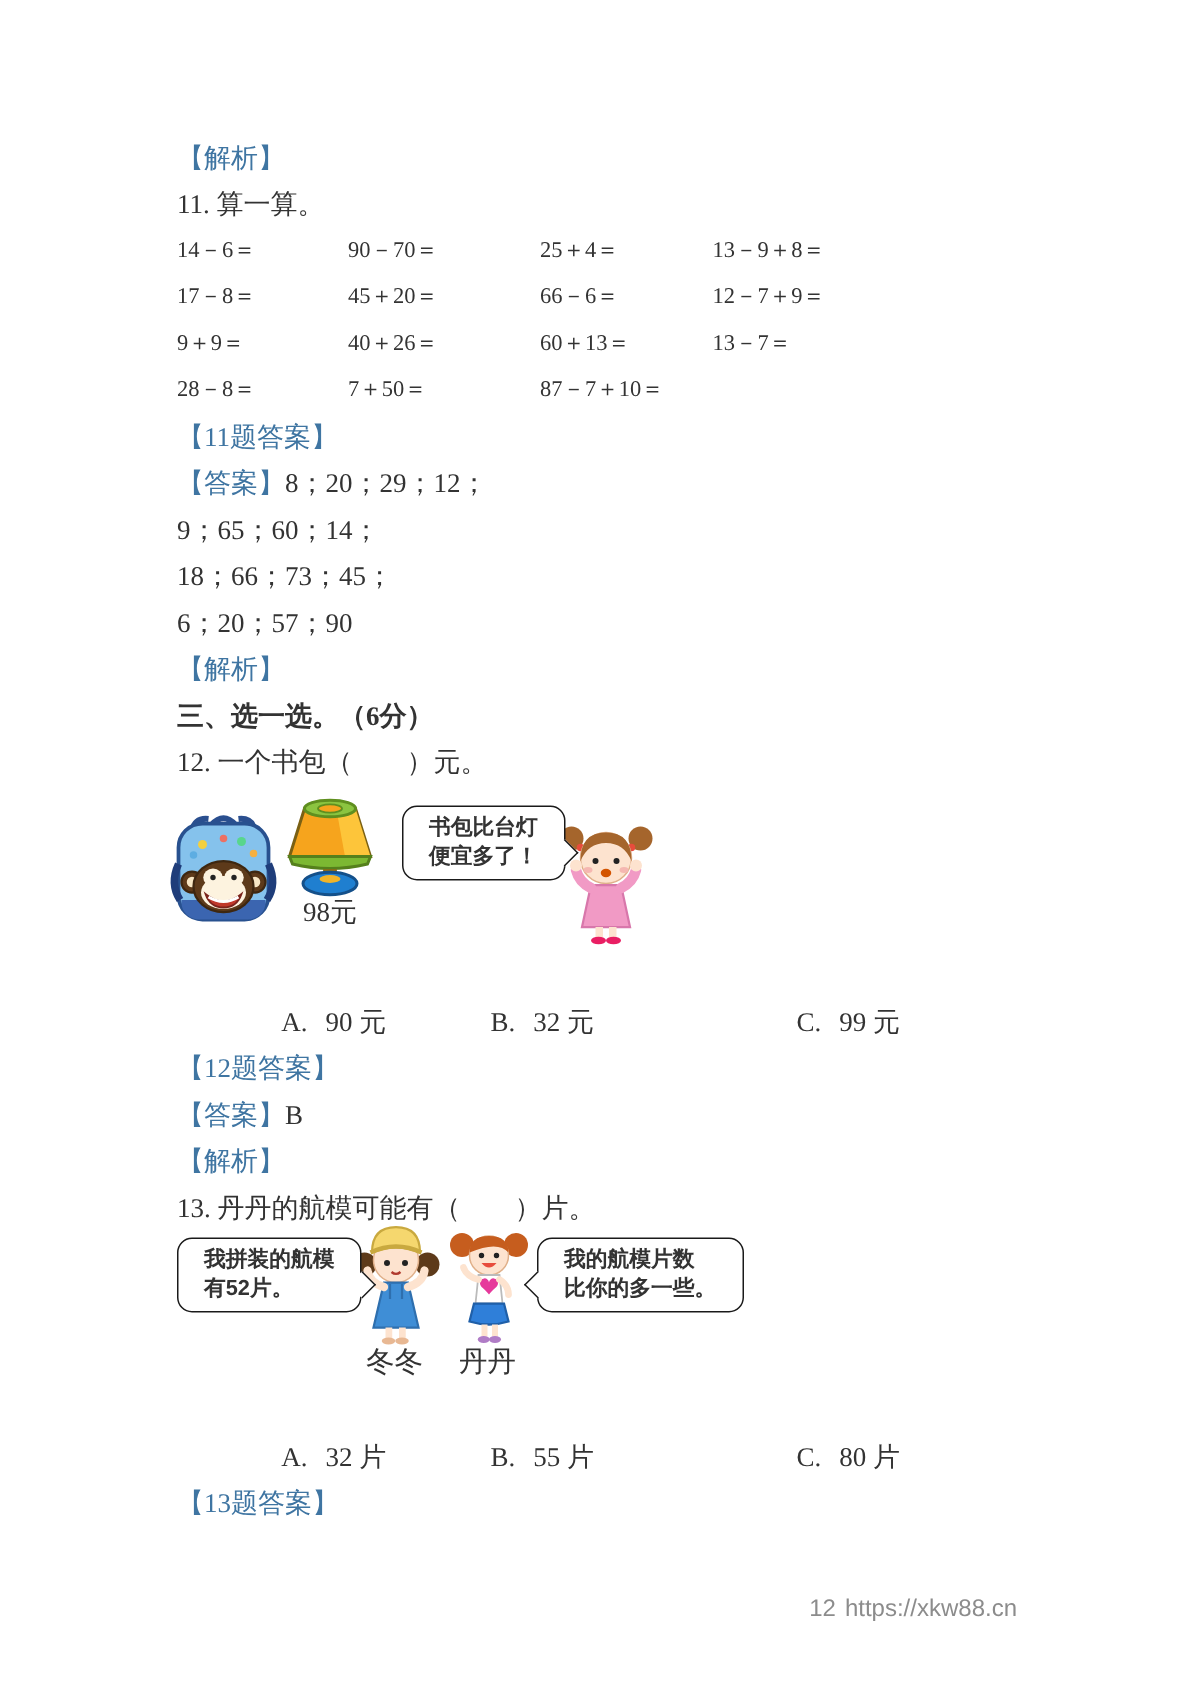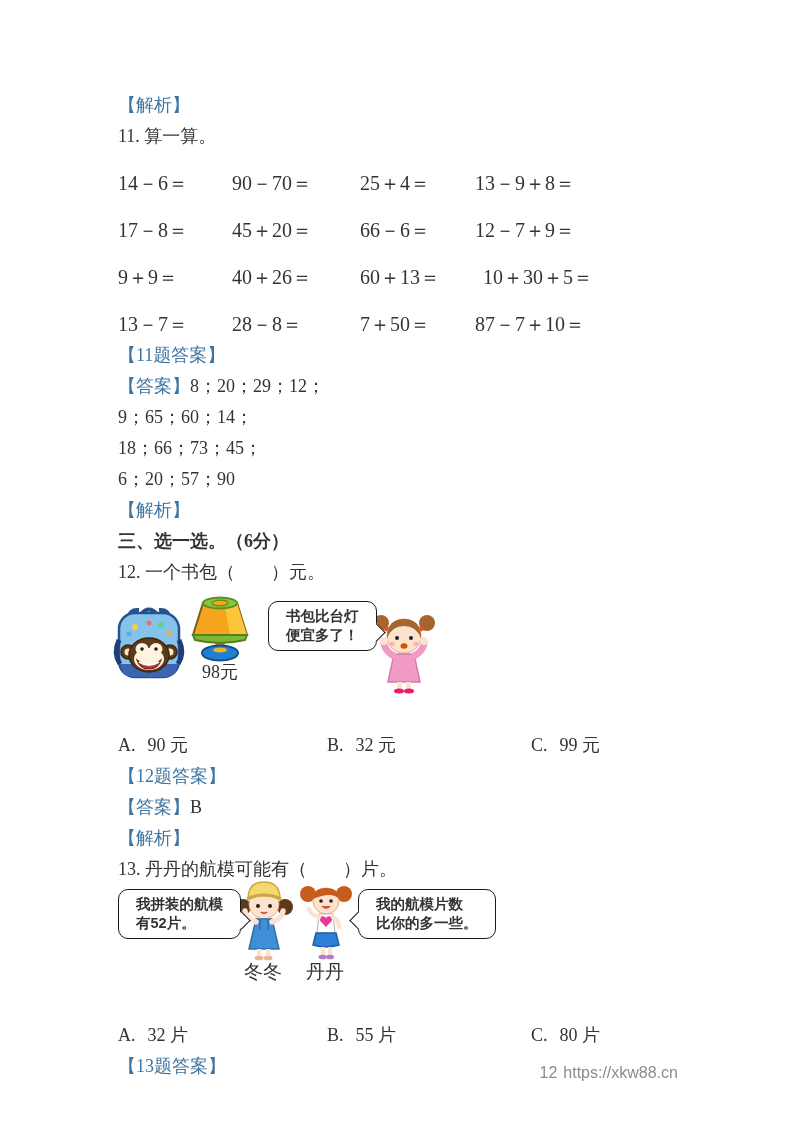--- a/index.html
+++ b/index.html
@@ -6,24 +6,24 @@
   .page {
     position:relative; width:681px; height:1122px; background:#fff;
     font-family:"Liberation Serif","DejaVu Serif",serif; color:#333;
     overflow:hidden;
   }
   .content { position:absolute; left:118px; top:94px; width:572px; }
   .line { font-size:18px; line-height:22px; margin:0 0 9px 0; white-space:nowrap; }
   .blue { color:#3f75a2; }
   .bold { font-weight:bold; }
   .eq-grid { display:grid; grid-template-columns:114px 128px 115px 1fr; margin-top:8px; }
-  .eq-grid span { font-size:20px; line-height:22px; margin:16px 0 9px 0; }
+  .eq-grid span { font-size:15px; line-height:22px; margin:0 0 9px 0; }
   .eq-indent { padding-left:8px; }
   .opts { display:flex; font-size:18px; line-height:22px; margin:0 0 9px 0; }
-  .opt-a { width:209px; } .opt-b { width:204px; } .opt-c { flex:1; }
+  .opt-a { width:209px;text-align:center; } .opt-b { width:204px; } .opt-c { flex:1; }
   .opt-key { margin-right:12px; }
   .figure { position:relative; }
   .fig12 { height:142px; }
   .fig13 { height:135px; }
   .abs { position:absolute; }
   .price { position:absolute; left:70px; top:70px; width:64px; text-align:center;
            font-size:18px; line-height:20px; }
   .kid-name { position:absolute; top:70px; font-size:19px; text-align:center; }
   .bubble {
     position:absolute; background:#fff; border:1.8px solid #1a1a1a; border-radius:10px;
@@ -56,21 +56,20 @@
       <span>90－70＝</span>
       <span>25＋4＝</span>
       <span>13－9＋8＝</span>
       <span>17－8＝</span>
       <span>45＋20＝</span>
       <span>66－6＝</span>
       <span>12－7＋9＝</span>
       <span>9＋9＝</span>
       <span>40＋26＝</span>
       <span>60＋13＝</span>
-      <span class="eq-indent">10＋30＋5＝</span>
       <span>13－7＝</span>
       <span>28－8＝</span>
       <span>7＋50＝</span>
       <span>87－7＋10＝</span>
     </div>
 
     <div class="line blue">【11题答案】</div>
     <div class="line"><span class="blue">【答案】</span><span>8；20；29；12；</span></div>
     <div class="line">9；65；60；14；</div>
     <div class="line">18；66；73；45；</div>

